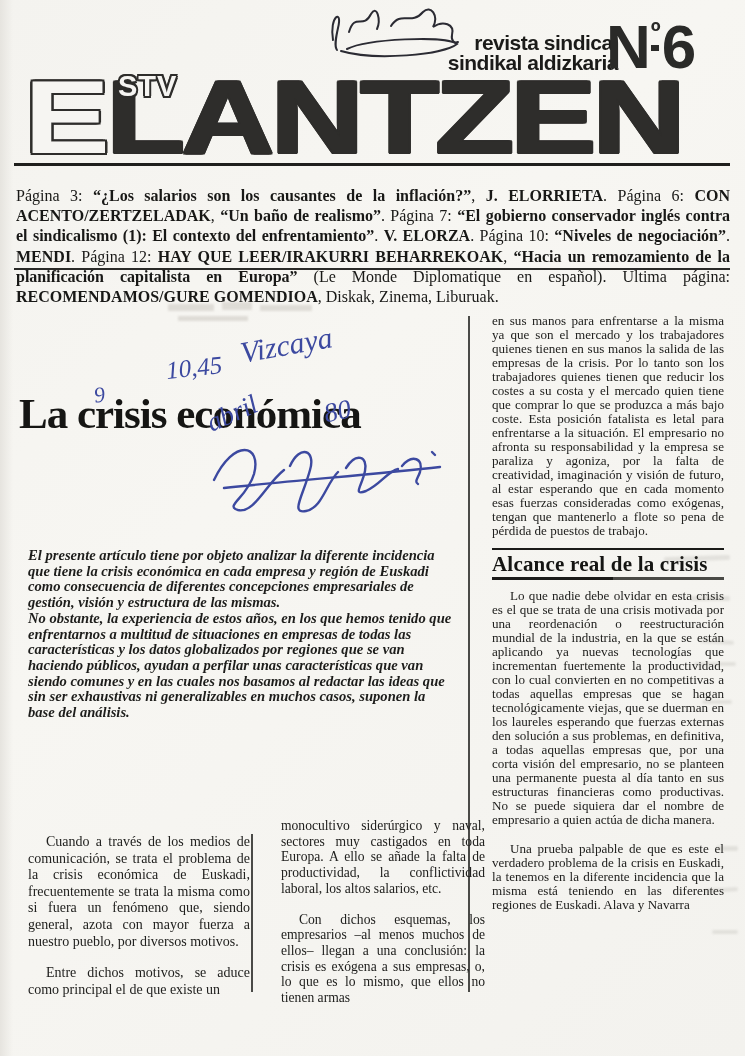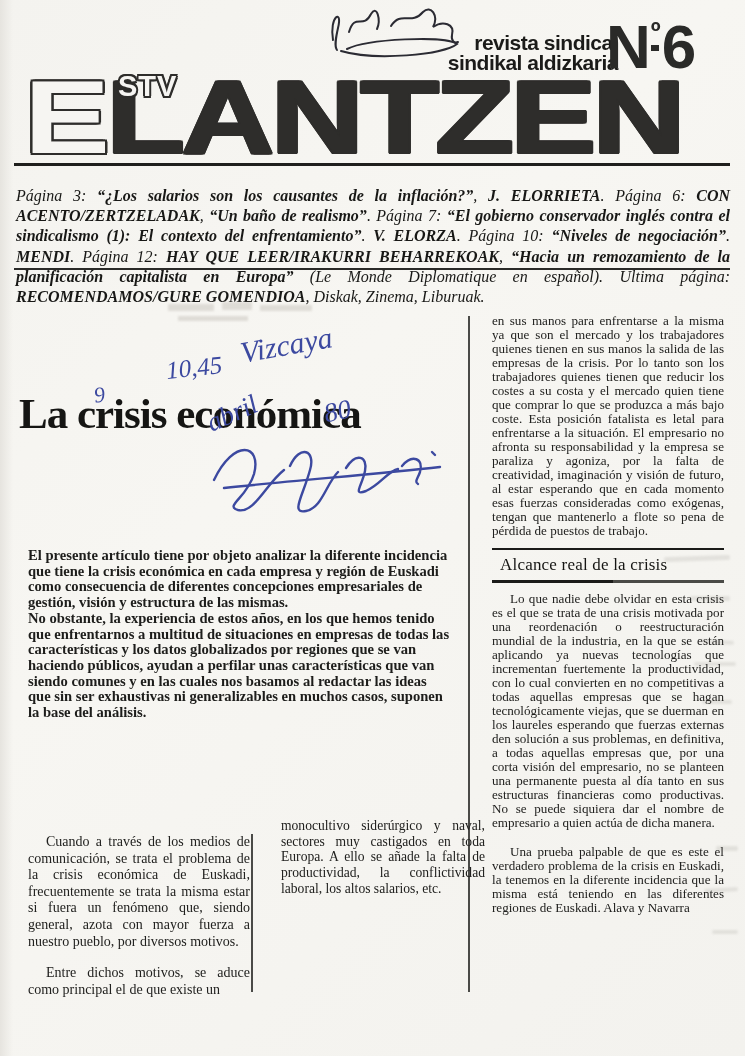--- a/index.html
+++ b/index.html
@@ -19,43 +19,43 @@
   .issue .ord{font-size:27px;line-height:24px;margin:4px 3px 0 2px;border-bottom:6px solid #2a2a28;padding-bottom:1px;}
   .masthead{left:24px;top:74px;display:flex;align-items:flex-end;transform:scaleX(1.24);transform-origin:left bottom;
     font-family:"Liberation Sans",sans-serif;font-weight:700;font-size:104px;line-height:86px;
     letter-spacing:-3px;color:#2e2d2b;white-space:nowrap;}
   .fat{text-shadow:1.6px 0 0 currentColor,-1.6px 0 0 currentColor,0 1.2px 0 currentColor,0 -1.2px 0 currentColor,
     1.2px 1.2px 0 currentColor,-1.2px -1.2px 0 currentColor,1.2px -1.2px 0 currentColor,-1.2px 1.2px 0 currentColor;}
   .outline{color:#f6f5f2;text-shadow:2px 0 0 #2e2d2b,-2px 0 0 #2e2d2b,0 2px 0 #2e2d2b,0 -2px 0 #2e2d2b,
     1.6px 1.6px 0 #2e2d2b,-1.6px -1.6px 0 #2e2d2b,1.6px -1.6px 0 #2e2d2b,-1.6px 1.6px 0 #2e2d2b;}
   .stv{left:118px;top:70px;z-index:5;font-family:"Liberation Sans",sans-serif;font-weight:700;font-size:29px;letter-spacing:1px;}
   .rule-masthead{left:14px;top:163px;width:716px;height:3px;background:#1f1f1d;}
-  .contents{left:16px;top:170px;width:714px;font-size:16px;line-height:20.2px;text-align:justify;color:#181816;font-style:italic;}
+  .contents{left:16px;top:170px;width:714px;font-size:16px;line-height:20.2px;text-align:justify;color:#181816;}
   .seg-b{font-weight:700;}
   .rule-contents{left:14px;top:268px;width:716px;height:2px;background:#2a2a28;}
   
   .stamp{left:168px;top:300px;width:180px;height:26px;opacity:.3;filter:blur(1.2px);}
   .stamp i{position:absolute;background:#a9a49a;display:block;}
   .hw{font-family:"Liberation Serif",serif;font-style:italic;color:#3c49a0;white-space:nowrap;z-index:6;}
   .title{left:19px;top:390px;width:440px;font-weight:700;font-size:43px;line-height:48px;letter-spacing:-1px;color:#151513;}
-  .intro{left:28px;top:548px;width:424px;font-weight:700;font-size:14.6px;line-height:15.7px;color:#1d1d1b;}
+  .intro{left:28px;top:548px;width:424px;font-weight:700;font-style:italic;font-size:14.6px;line-height:15.7px;color:#1d1d1b;}
   .intro p{margin:0;}
   .col{text-align:justify;color:#21211f;}
   .col p{margin:0;}
   .col p + p{margin-top:15px;}
   .indent{text-indent:18px;}
   .col-left{left:28px;top:834px;width:222px;font-size:14px;line-height:16.6px;}
   .col-mid{left:260px;top:818px;width:204px;font-size:13.6px;line-height:15.7px;margin-left:21px;}
   .col-right{left:492px;top:314px;width:232px;font-size:13.1px;line-height:14px;}
   .vrule{width:2px;background:#2b2b29;opacity:.85;}
   .v1{left:251px;top:834px;height:158px;}
   .v2{left:468px;top:316px;height:676px;}
   .sec-head{margin:10px 0 9px 0;}
   .sec-head .r-top{height:2px;background:#1b1b19;margin-bottom:7px;}
-  .sec-head h2{margin:8px;font-size:17px;font-weight:400;letter-spacing:.2px;color:#151513;}
+  .sec-head h2{margin:0;font-size:21px;font-weight:700;letter-spacing:.2px;color:#151513;}
   .sec-head .r-bot{height:3px;margin-top:6px;background:linear-gradient(to right,#1b1b19 0 52%,#4a4a46 52% 100%);}
   .ghost{background:#6a675f;opacity:.13;filter:blur(1px);border-radius:2px;}
   svg{display:block;}
 </style>
 </head>
 <body>
 
 <div id="page">
 
   <div class="abs edge-left"></div>
@@ -118,26 +118,27 @@
 
   <div class="abs intro">
     <p>El presente artículo tiene por objeto analizar la diferente incidencia que tiene la crisis económica en cada empresa y región de Euskadi como consecuencia de diferentes concepciones empresariales de gestión, visión y estructura de las mismas.</p>
     <p>No obstante, la experiencia de estos años, en los que hemos tenido que enfrentarnos a multitud de situaciones en empresas de todas las características y los datos globalizados por regiones que se van haciendo públicos, ayudan a perfilar unas características que van siendo comunes y en las cuales nos basamos al redactar las ideas que sin ser exhaustivas ni generalizables en muchos casos, suponen la base del análisis.</p>
   </div>
 
   <div class="abs vrule v1"></div>
   <div class="abs vrule v2"></div>
 
   <div class="abs col col-left">
-    <p class="indent">Cuando a través de los medios de comunicación, se trata el problema de la crisis económica de Euskadi, frecuentemente se trata la misma estar si fuera un fenómeno que, siendo general, azota con mayor fuerza a nuestro pueblo, por diversos motivos.</p>
+    <p class="indent">Cuando a través de los medios de comunicación, se trata el problema de la crisis económica de Euskadi, frecuentemente se trata la misma como si fuera un fenómeno que, siendo general, azota con mayor fuerza a nuestro pueblo, por diversos motivos.</p>
     <p class="indent">Entre dichos motivos, se aduce como principal el de que existe un</p>
   </div>
 
   <div class="abs col col-mid">
     <p>monocultivo siderúrgico y naval, sectores muy castigados en toda Europa. A ello se añade la falta de productividad, la conflictividad laboral, los altos salarios, etc.</p>
+    <p class="indent">Con dichos esquemas, los empresarios –al menos muchos de ellos– llegan a una conclusión: la crisis es exógena a sus empresas, o, lo que es lo mismo, que ellos no tienen armas</p>
   </div>
 
   <div class="abs col col-right">
     <p>en sus manos para enfrentarse a la misma ya que son el mercado y los trabajadores quienes tienen en sus manos la salida de las empresas de la crisis. Por lo tanto son los trabajadores quienes tienen que reducir los costes a su costa y el mercado quien tiene que comprar lo que se produzca a más bajo coste. Esta posición fatalista es letal para enfrentarse a la situación. El empresario no afronta su responsabilidad y la empresa se paraliza y agoniza, por la falta de creatividad, imaginación y visión de futuro, al estar esperando que en cada momento esas fuerzas consideradas como exógenas, tengan que mantenerlo a flote so pena de pérdida de puestos de trabajo.</p>
     <div class="sec-head">
       <div class="r-top"></div>
       <h2>Alcance real de la crisis</h2>
       <div class="r-bot"></div>
     </div>
     <p class="indent">Lo que nadie debe olvidar en esta crisis es el que se trata de una crisis motivada por una reordenación o reestructuración mundial de la industria, en la que se están aplicando ya nuevas tecnologías que incrementan fuertemente la productividad, con lo cual convierten en no competitivas a todas aquellas empresas que se hagan tecnológicamente viejas, que se duerman en los laureles esperando que fuerzas externas den solución a sus problemas, en definitiva, a todas aquellas empresas que, por una corta visión del empresario, no se planteen una permanente puesta al día tanto en sus estructuras financieras como productivas. No se puede siquiera dar el nombre de empresario a quien actúa de dicha manera.</p>

